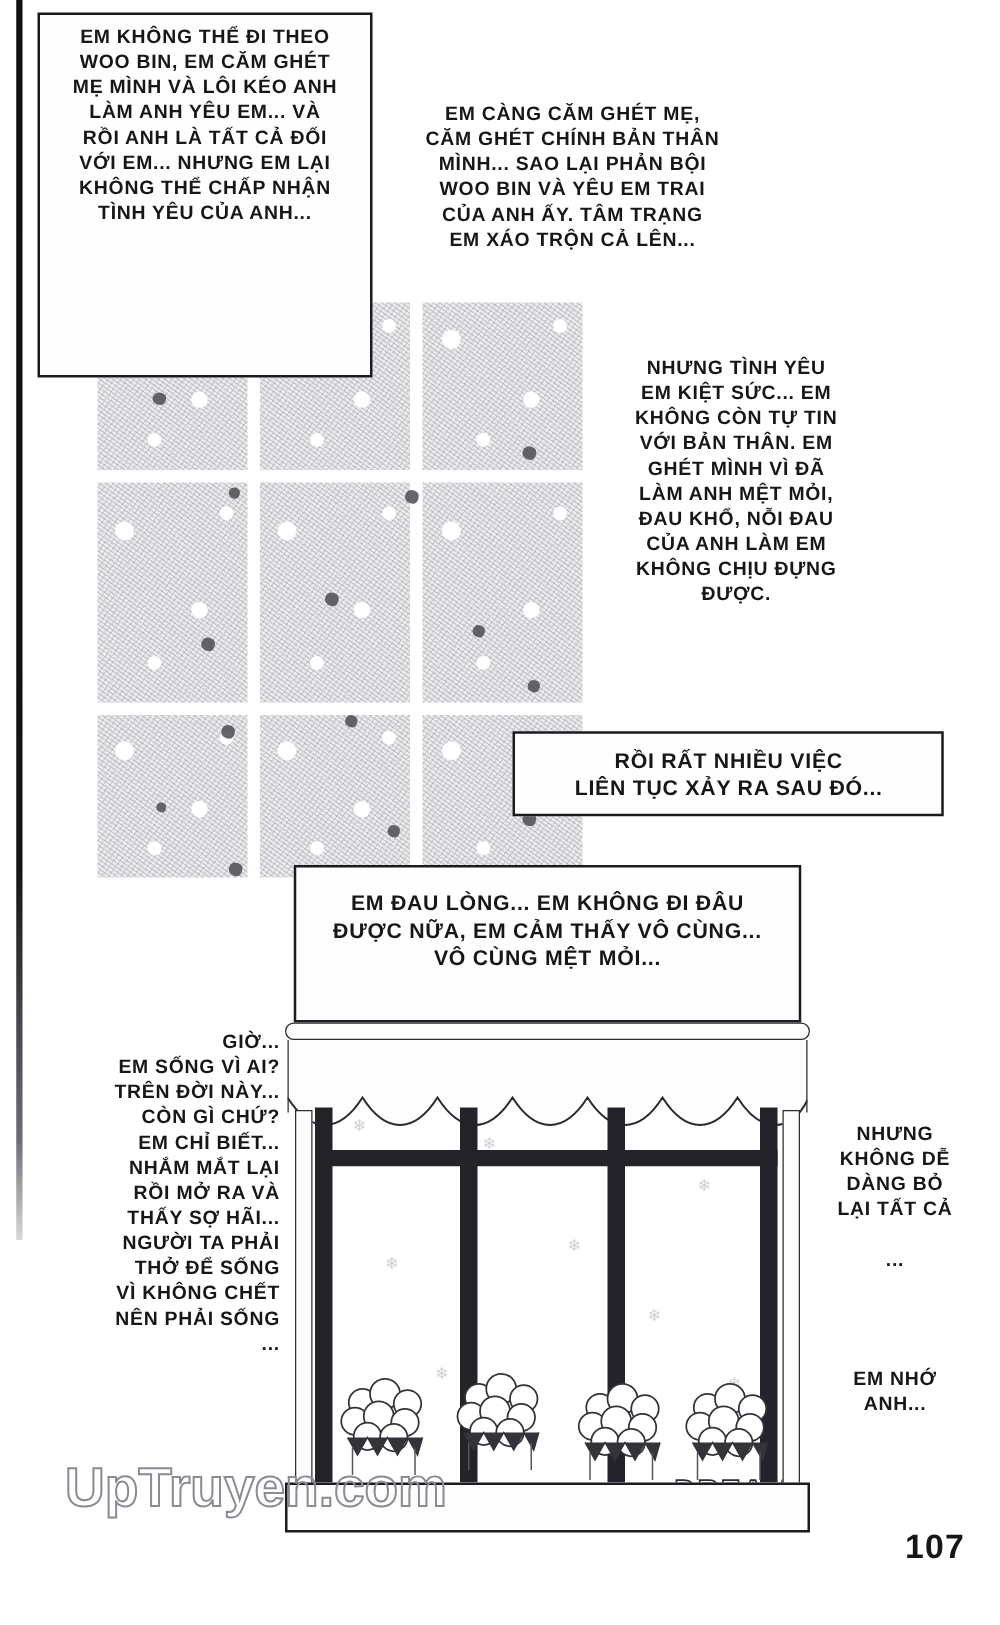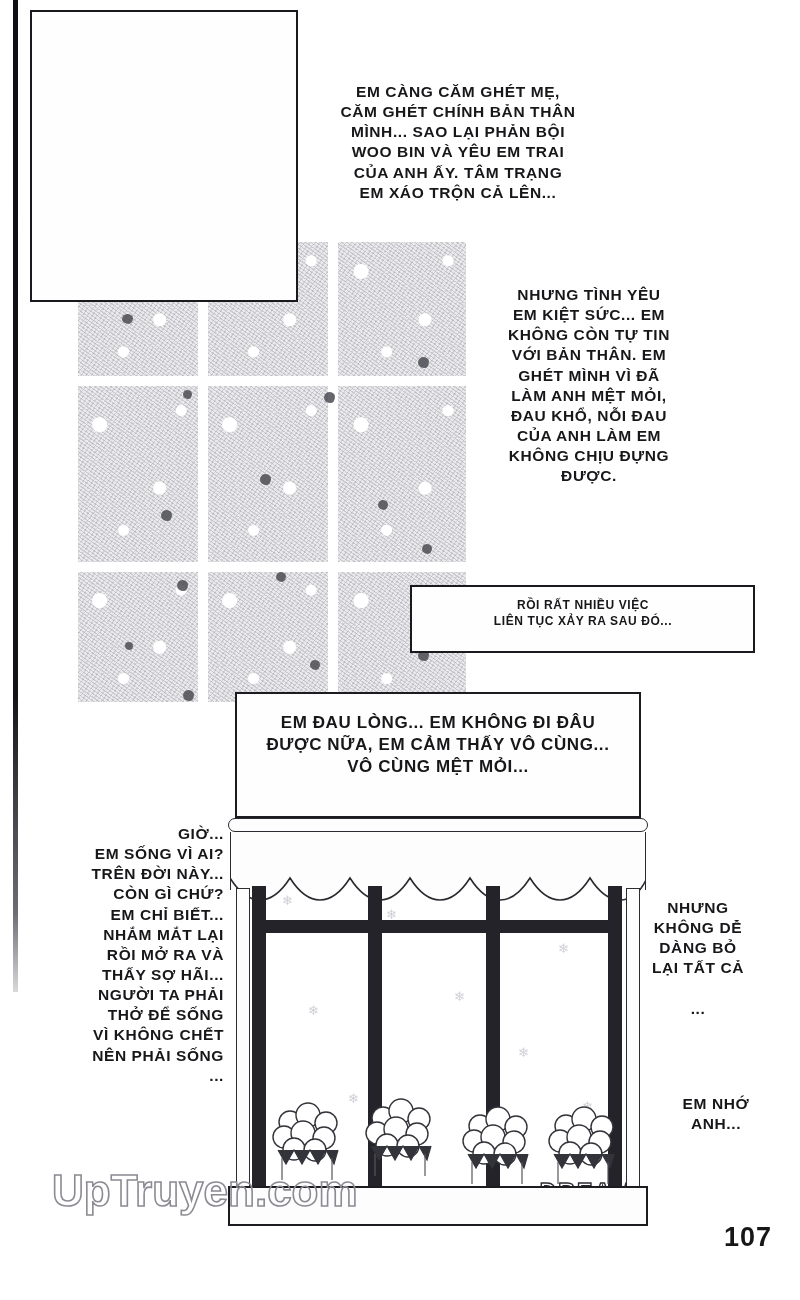--- a/index.html
+++ b/index.html
@@ -222,41 +222,49 @@
     <div class="tone-blob" style="left:344px; top:302px; width:10px; height:10px;"></div>
     <div class="tone-blob" style="left:99px;  top:338px; width:11px; height:11px;"></div>
     <div class="tone-blob" style="left:198px; top:330px; width:10px; height:10px;"></div>
     <div class="tone-blob" style="left:340px; top:408px; width:11px; height:11px;"></div>
     <div class="tone-blob" style="left:47px;  top:400px; width:8px;  height:8px;"></div>
     <div class="tone-blob" style="left:232px; top:418px; width:10px; height:10px;"></div>
     <div class="tone-blob" style="left:105px; top:448px; width:11px; height:11px;"></div>
   </div>
 
   <div class="capbox" style="left:30px; top:10px; width:268px; height:292px;"></div>
+  <div class="mtext" style="left:36px; top:20px; width:256px; font-size:15.5px;">EM KHÔNG THỂ ĐI THEO
+WOO BIN, EM CĂM GHÉT
+MẸ MÌNH VÀ LÔI KÉO ANH
+LÀM ANH YÊU EM... VÀ
+RỒI ANH LÀ TẤT CẢ ĐỐI
+VỚI EM... NHƯNG EM LẠI
+KHÔNG THỂ CHẤP NHẬN
+TÌNH YÊU CỦA ANH...</div>
 
   <div class="mtext" style="left:484px; top:285px; width:210px; font-size:15.5px;">NHƯNG TÌNH YÊU
 EM KIỆT SỨC... EM
 KHÔNG CÒN TỰ TIN
 VỚI BẢN THÂN. EM
 GHÉT MÌNH VÌ ĐÃ
 LÀM ANH MỆT MỎI,
 ĐAU KHỔ, NỖI ĐAU
 CỦA ANH LÀM EM
 KHÔNG CHỊU ĐỰNG
 ĐƯỢC.</div>
 
   <div class="mtext" style="left:308px; top:82px; width:300px; font-size:15.5px;">EM CÀNG CĂM GHÉT MẸ,
 CĂM GHÉT CHÍNH BẢN THÂN
 MÌNH... SAO LẠI PHẢN BỘI
 WOO BIN VÀ YÊU EM TRAI
 CỦA ANH ẤY. TÂM TRẠNG
 EM  XÁO TRỘN CẢ LÊN...</div>
 
   <div class="capbox" style="left:410px; top:585px; width:345px; height:68px;"></div>
-  <div class="mtext" style="left:418px; top:598px; width:330px; font-size:12px;">RỒI RẤT NHIỀU VIỆC
+  <div class="mtext" style="left:418px; top:598px; width:330px; font-size:17px;">RỒI RẤT NHIỀU VIỆC
 LIÊN TỤC XẢY RA SAU ĐÓ...</div>
 
   <div class="shop">
 
     <div class="sign-board"></div>
     <div class="mtext" style="left:14px; top:22px; width:392px; font-size:17px;">EM ĐAU LÒNG... EM KHÔNG ĐI ĐÂU
 ĐƯỢC NỮA, EM CẢM THẤY VÔ CÙNG...
 VÔ CÙNG MỆT MỎI...</div>
     <div class="dream-word">DREAM</div>
 
@@ -365,21 +373,21 @@
 EM CHỈ BIẾT...
 NHẮM MẮT LẠI
 RỒI MỞ RA VÀ
 THẤY SỢ HÃI...
 NGƯỜI TA PHẢI
 THỞ ĐỂ SỐNG
 VÌ KHÔNG CHẾT
 NÊN PHẢI SỐNG
 ...</div>
 
-  <div class="mtext" style="left:628px; top:898px; width:140px; font-size:15.5px;">NHƯNG
+  <div class="mtext" style="left:646px; top:898px; width:140px; font-size:15.5px;">NHƯNG
 KHÔNG DỄ
 DÀNG BỎ
 LẠI TẤT CẢ
 
 ...</div>
 
   <div class="mtext" style="left:646px; top:1082px; width:140px; font-size:15.5px;margin-top:12px;">EM NHỚ
 ANH...</div>
 
   <div class="watermark">UpTruyen.com</div>

